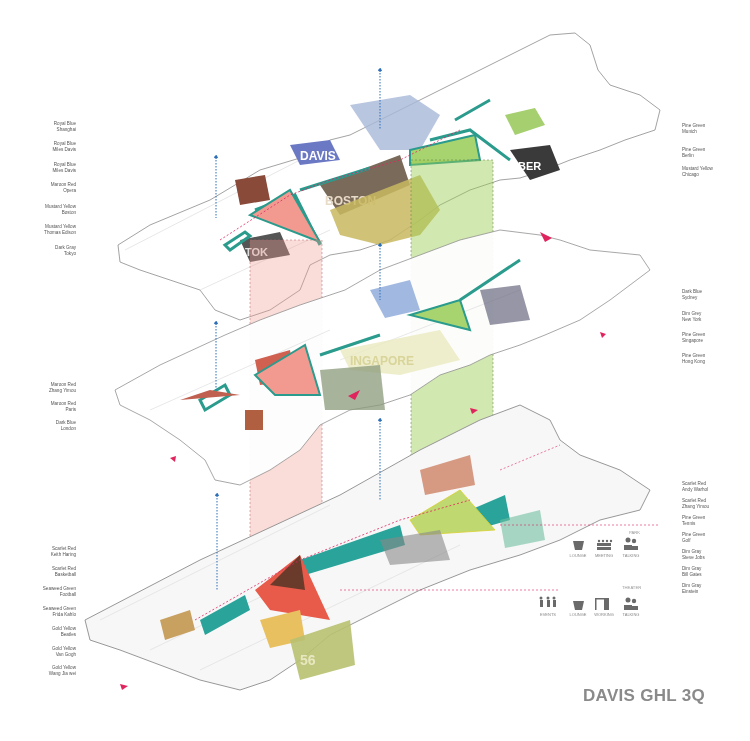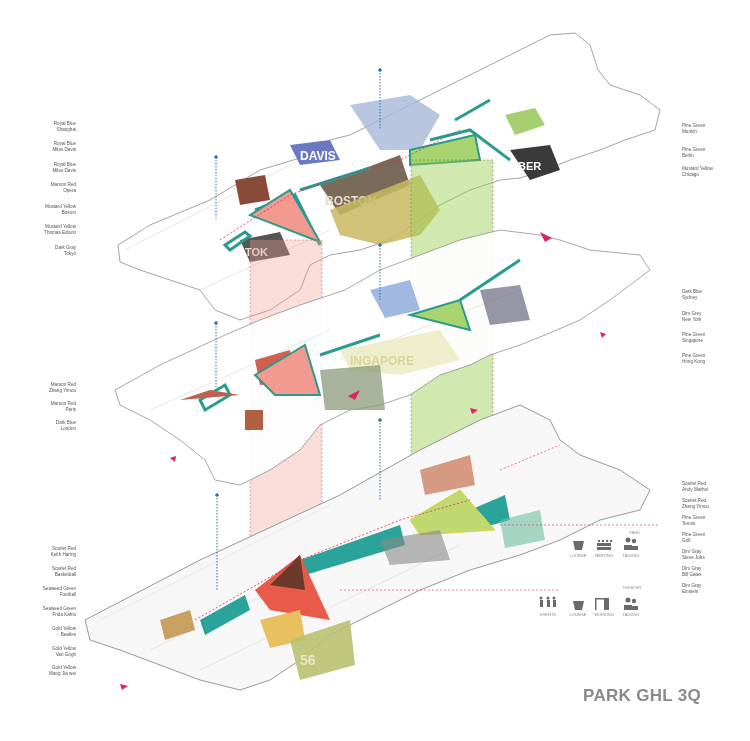--- a/index.html
+++ b/index.html
@@ -293,13 +293,13 @@
   </div>
 <div class="lbl right" style="left:682px; top:566px;">
     <div>Dim Gray</div>
     <div>Bill Gates</div>
   </div>
 <div class="lbl right" style="left:682px; top:583px;">
     <div>Dim Gray</div>
     <div>Einstein</div>
   </div>
 
-<div class="title">PARK GHL 3Q</div>
+<div class="title">DAVIS GHL 3Q</div>
 
 </body></html>

